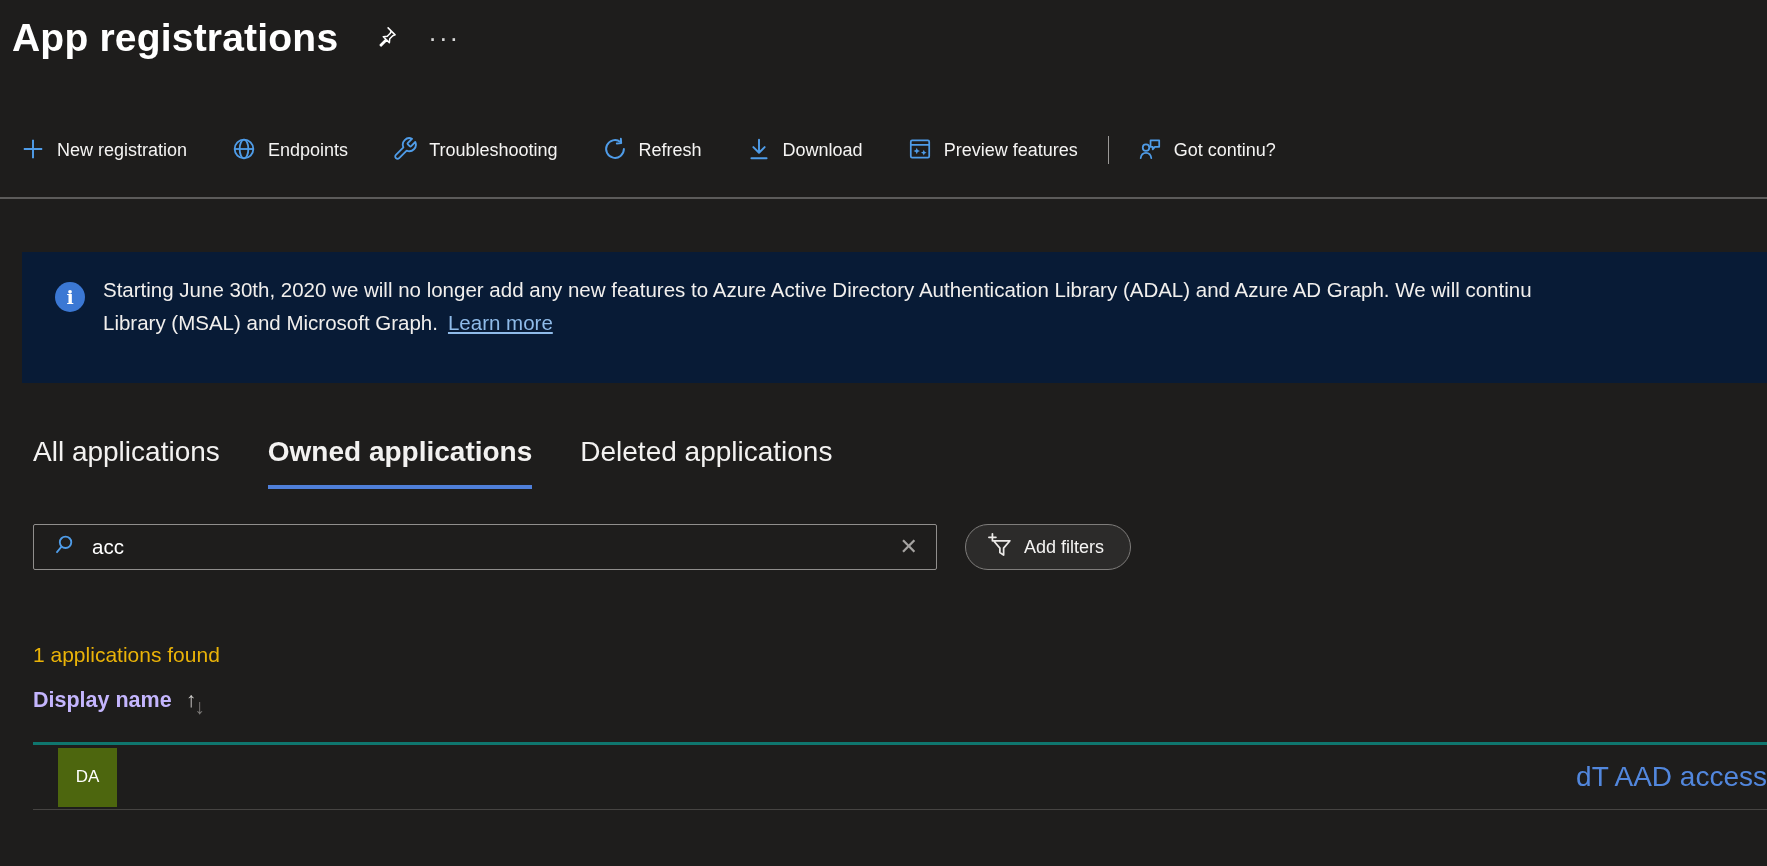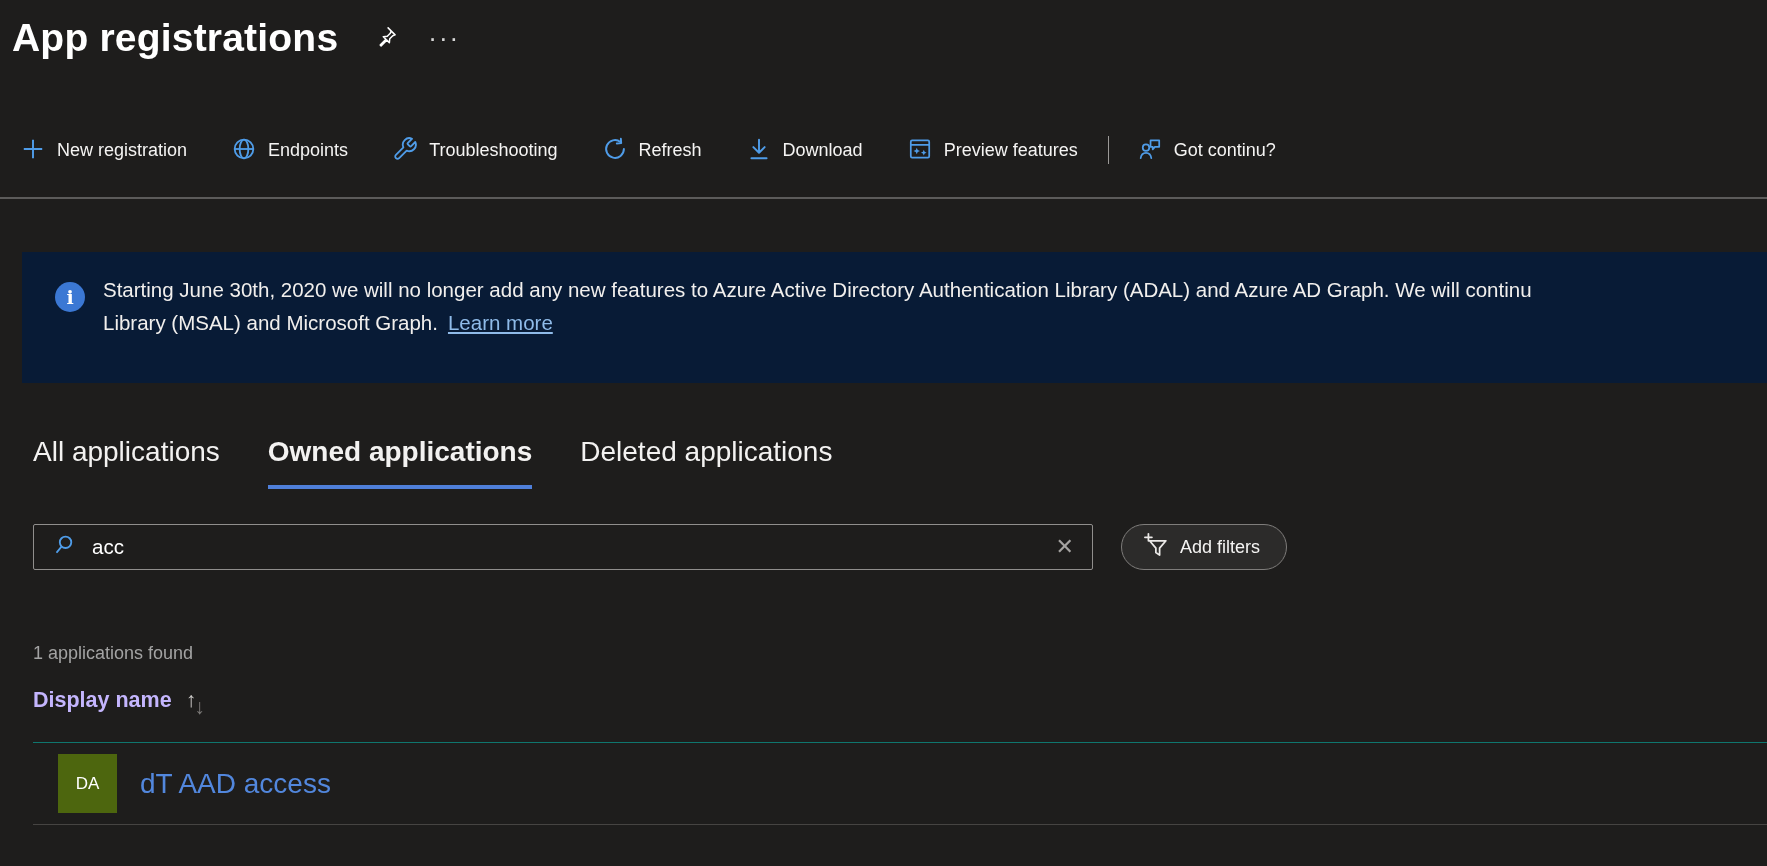--- a/index.html
+++ b/index.html
@@ -38,41 +38,41 @@
   .banner-link { color:#8fbbe9; text-decoration:underline; margin-left:10px; cursor:pointer; }
 
   
   .tabs { position:absolute; top:436px; left:33px; display:flex; }
   .tab { background:none; border:none; cursor:pointer; color:#f3f2f1; font-size:28px;
          padding:0 0 17px 0; margin-right:48px; border-bottom:4px solid transparent; font-family:inherit; }
   .tab.active { font-weight:700; border-bottom-color:#4f7fd9; }
 
   
   .search-row { position:absolute; top:524px; left:33px; display:flex; align-items:center; }
-  .search-box { width:1060px; height:46px; border:1px solid #908e8c; border-radius:2px;
+  .search-box { width:904px; height:46px; border:1px solid #908e8c; border-radius:2px;
                 display:flex; align-items:center; padding:0 12px 0 18px; background:transparent; }
   .search-box svg { flex:none; }
   .search-input { flex:1; background:transparent; border:none; outline:none; color:#ffffff;
                   font-size:20.5px; margin-left:14px; font-family:inherit; }
   .clear-btn { background:none; border:none; cursor:pointer; color:#a5a3a1; font-size:22px; line-height:1; padding:2px 6px; }
   .add-filters { margin-left:28px; height:46px; padding:0 26px 0 20px; border:1px solid #7f7d7b; border-radius:23px;
                  background:#2c2b2a; display:flex; align-items:center; cursor:pointer; }
   .add-filters svg { width:28px; height:28px; margin-right:10px; }
   .add-filters-label { color:#f5f4f3; font-size:18px; white-space:nowrap; }
 
   
-  .count-text { position:absolute; top:643px; left:33px; font-size:18px; color:#a3a3a3; }
+  .count-text { position:absolute; top:643px; left:33px; font-size:21px; color:#eab308; }
   .col-header { position:absolute; top:688px; left:33px; display:flex; align-items:flex-start; cursor:pointer; }
   .col-header-label { font-size:21.5px; font-weight:700; color:#c4b5fd; }
   .sort-up { color:#d0cecc; font-size:21px; margin-left:14px; }
   .sort-down { color:#7d7b79; font-size:21px; margin-left:-2px; position:relative; top:7px; }
 
-  .app-row { position:absolute; top:742px; left:33px; right:0; height:83px;
-             border-top:1px solid #0f766e; border-bottom:1px solid #464442;
-             display:flex; align-items:center; }
+  .app-row { position:absolute; top:742px; left:33px; right:0; height:68px;
+             border-top:3px solid #0f766e; border-bottom:1px solid #464442;
+             display:flex; align-items:center;justify-content:space-between; }
   .avatar { width:59px; height:59px; margin-left:25px; background:#4d660e; color:#ffffff;
             font-size:17px; display:flex; align-items:center; justify-content:center; flex:none; }
   .app-link { margin-left:23px; color:#5287dd; font-size:28px; text-decoration:none; cursor:pointer; }
 </style>
 </head>
 <body>
 
 <div class="title-row">
   <h1 class="page-title">App registrations</h1>
   <button class="title-btn pin-btn">

